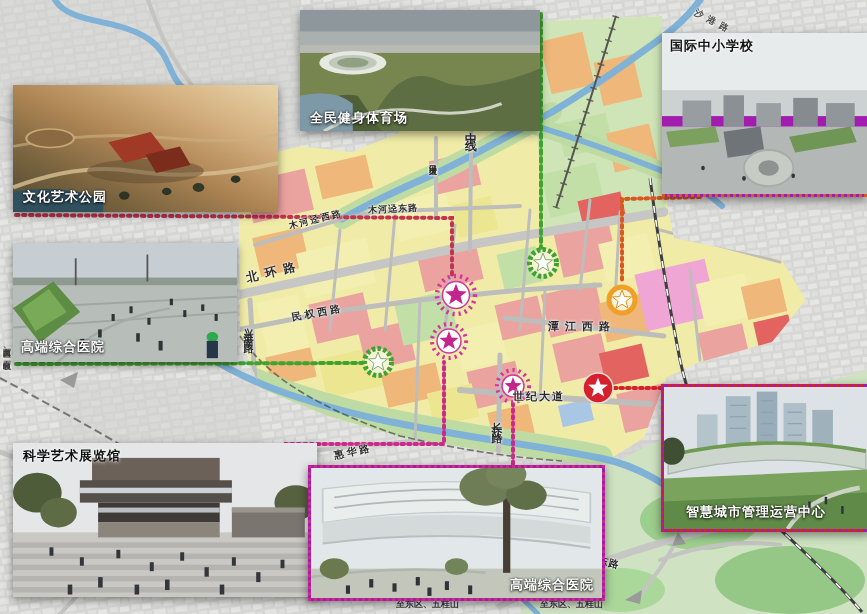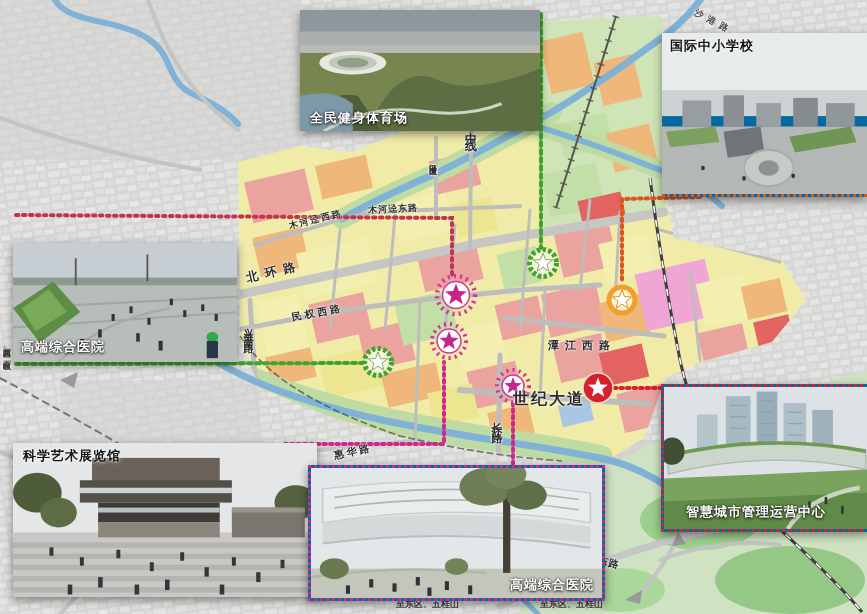--- a/index.html
+++ b/index.html
@@ -12,21 +12,21 @@
   
   .lbl{
     position:absolute;color:#2b2b2b;font-weight:bold;white-space:nowrap;
     text-shadow:0 0 3px rgba(255,255,255,.95),0 0 2px rgba(255,255,255,.9);
     transform-origin:left top;line-height:1;
   }
   .vlbl{writing-mode:vertical-rl;text-orientation:upright;}
   
   .card{
     position:absolute;overflow:hidden;box-shadow:0 3px 9px rgba(0,0,0,.45);
-    background:#0369a1;
+    background:#a21caf;
   }
   .card svg{position:absolute;left:0;top:0;width:100%;height:100%;}
   .cap{position:absolute;font-weight:bold;font-size:13px;line-height:1.1;letter-spacing:1px;}
   .cap.dark{color:#101010;text-shadow:0 0 4px rgba(255,255,255,.85),0 0 2px rgba(255,255,255,.8);}
   .cap.light{color:#ffffff;text-shadow:0 1px 3px rgba(0,0,0,.9),0 0 2px rgba(0,0,0,.7);}
   #inset-stadium   {left:300px;top:10px;width:240px;height:121px;}
   #inset-school    {left:662px;top:33px;width:205px;height:161px;border-bottom:3px dotted #d8581f;}
   #inset-culture   {left:13px;top:85px;width:265px;height:127px;}
   #inset-waterfront{left:13px;top:243px;width:224px;height:119px;}
   #inset-exhibition{left:13px;top:443px;width:304px;height:154px;}
@@ -225,22 +225,22 @@
     </g>
   </svg>
 
   <div class="lbl" style="left:245px;top:272px;font-size:12px;letter-spacing:7px;transform:rotate(-13deg);">北环路</div>
   <div class="lbl" style="left:288px;top:222px;font-size:9px;letter-spacing:2px;transform:rotate(-14deg);">木河迳西路</div>
   <div class="lbl" style="left:368px;top:206px;font-size:9px;letter-spacing:1px;transform:rotate(-3deg);">木河迳东路</div>
   <div class="lbl" style="left:291px;top:313px;font-size:10px;letter-spacing:3px;transform:rotate(-11deg);">民权西路</div>
   <div class="lbl vlbl" style="left:243px;top:320px;font-size:10px;letter-spacing:5px;">兴港南路</div>
   <div class="lbl vlbl" style="left:428px;top:158px;font-size:8px;letter-spacing:1px;">港口大道</div>
   <div class="lbl vlbl" style="left:465px;top:122px;font-size:12px;letter-spacing:7px;">中线</div>
-  <div class="lbl" style="left:548px;top:340px;font-size:11px;letter-spacing:6px;">潭江西路</div>
-  <div class="lbl" style="left:513px;top:391px;font-size:16px;letter-spacing:2px;">世纪大道</div>
+  <div class="lbl" style="left:548px;top:321px;font-size:11px;letter-spacing:6px;">潭江西路</div>
+  <div class="lbl" style="left:513px;top:391px;font-size:11px;letter-spacing:2px;">世纪大道</div>
   <div class="lbl vlbl" style="left:491px;top:413px;font-size:11px;letter-spacing:5px;">长江路</div>
   <div class="lbl" style="left:333px;top:451px;font-size:10px;letter-spacing:3px;transform:rotate(-12deg);">惠华路</div>
   <div class="lbl" style="left:578px;top:550px;font-size:10px;letter-spacing:1px;transform:rotate(14deg);">孙文东路</div>
   <div class="lbl" style="left:697px;top:8px;font-size:9px;letter-spacing:5px;transform:rotate(28deg);color:#4a4a4a;">沙港路</div>
   <div class="lbl vlbl" style="left:2px;top:342px;font-size:8px;letter-spacing:1px;color:#3a3a3a;">至西区、石岐区</div>
   <div class="lbl" style="left:396px;top:600px;font-size:9px;color:#3a3a3a;">至东区、五桂山</div>
   <div class="lbl" style="left:540px;top:600px;font-size:9px;color:#3a3a3a;">至东区、五桂山</div>
 
   <div class="card" id="inset-stadium">
     <svg viewBox="0 0 100 62" preserveAspectRatio="none">
@@ -274,20 +274,36 @@
       <polygon points="30,38 48,36 50,46 32,48" fill="#6e7477"></polygon>
       <ellipse cx="52" cy="52" rx="12" ry="7" fill="#c7cbc6" stroke="#a8aca8" stroke-width=".8"></ellipse>
       <ellipse cx="52" cy="52" rx="5" ry="3" fill="#8e9290"></ellipse>
       <circle cx="40" cy="56" r=".9" fill="#33363a"></circle>
         <circle cx="64" cy="55" r=".9" fill="#33363a"></circle>
         <circle cx="20" cy="52" r=".9" fill="#33363a"></circle>
     </svg>
     <div class="cap dark" style="left:8px;top:6px;">国际中小学校</div>
   </div>
 
+  <div class="card" id="inset-culture" style="background:linear-gradient(205deg,#e8d4a8 0%,#d4b080 25%,#b08655 50%,#7a643f 75%,#4f4731 100%);">
+    <svg viewBox="0 0 100 62" preserveAspectRatio="none">
+      <path d="M0,50 Q25,38 45,42 Q70,47 100,38" stroke="#d8c293" stroke-width="2" fill="none" opacity=".8"></path>
+      <path d="M0,30 Q30,22 60,26 Q85,29 100,24" stroke="#cbb184" stroke-width="1.4" fill="none" opacity=".6"></path>
+      <ellipse cx="50" cy="42" rx="22" ry="6" fill="#5e4a30" opacity=".5"></ellipse>
+      <ellipse cx="14" cy="26" rx="9" ry="4.5" fill="#8a6a42" stroke="#c9a873" stroke-width=".8"></ellipse>
+      <polygon points="36,28 52,23 58,33 42,38" fill="#a03a26"></polygon>
+      <polygon points="50,34 63,30 67,39 54,43" fill="#7c2c1c"></polygon>
+      <path d="M0,52 Q20,48 34,56 L34,62 L0,62 Z" fill="#31505e"></path>
+      <circle cx="42" cy="54" r="2" fill="#2f3526"></circle>
+        <circle cx="58" cy="52" r="1.8" fill="#2f3526"></circle>
+      <circle cx="70" cy="50" r="2.2" fill="#343a28"></circle>
+        <circle cx="84" cy="46" r="1.8" fill="#2f3526"></circle>
+    </svg>
+    <div class="cap light" style="left:10px;bottom:8px;">文化艺术公园</div>
+  </div>
 
   <div class="card" id="inset-waterfront">
     <svg viewBox="0 0 100 62" preserveAspectRatio="none">
       <rect width="100" height="20" fill="#c6ced4"></rect>
       <rect y="18" width="100" height="5" fill="#8e9a90"></rect>
       <rect y="22" width="100" height="40" fill="#b7bdb9"></rect>
       <path d="M0,34 L100,28" stroke="#9fa7a1" stroke-width="1" fill="none"></path>
       <path d="M0,44 L100,36" stroke="#9fa7a1" stroke-width="1" fill="none"></path>
       <path d="M20,62 Q40,40 70,34" stroke="#a4aca6" stroke-width="1.2" fill="none"></path>
       <polygon points="0,34 18,20 30,36 12,52" fill="#5d8c44"></polygon>

